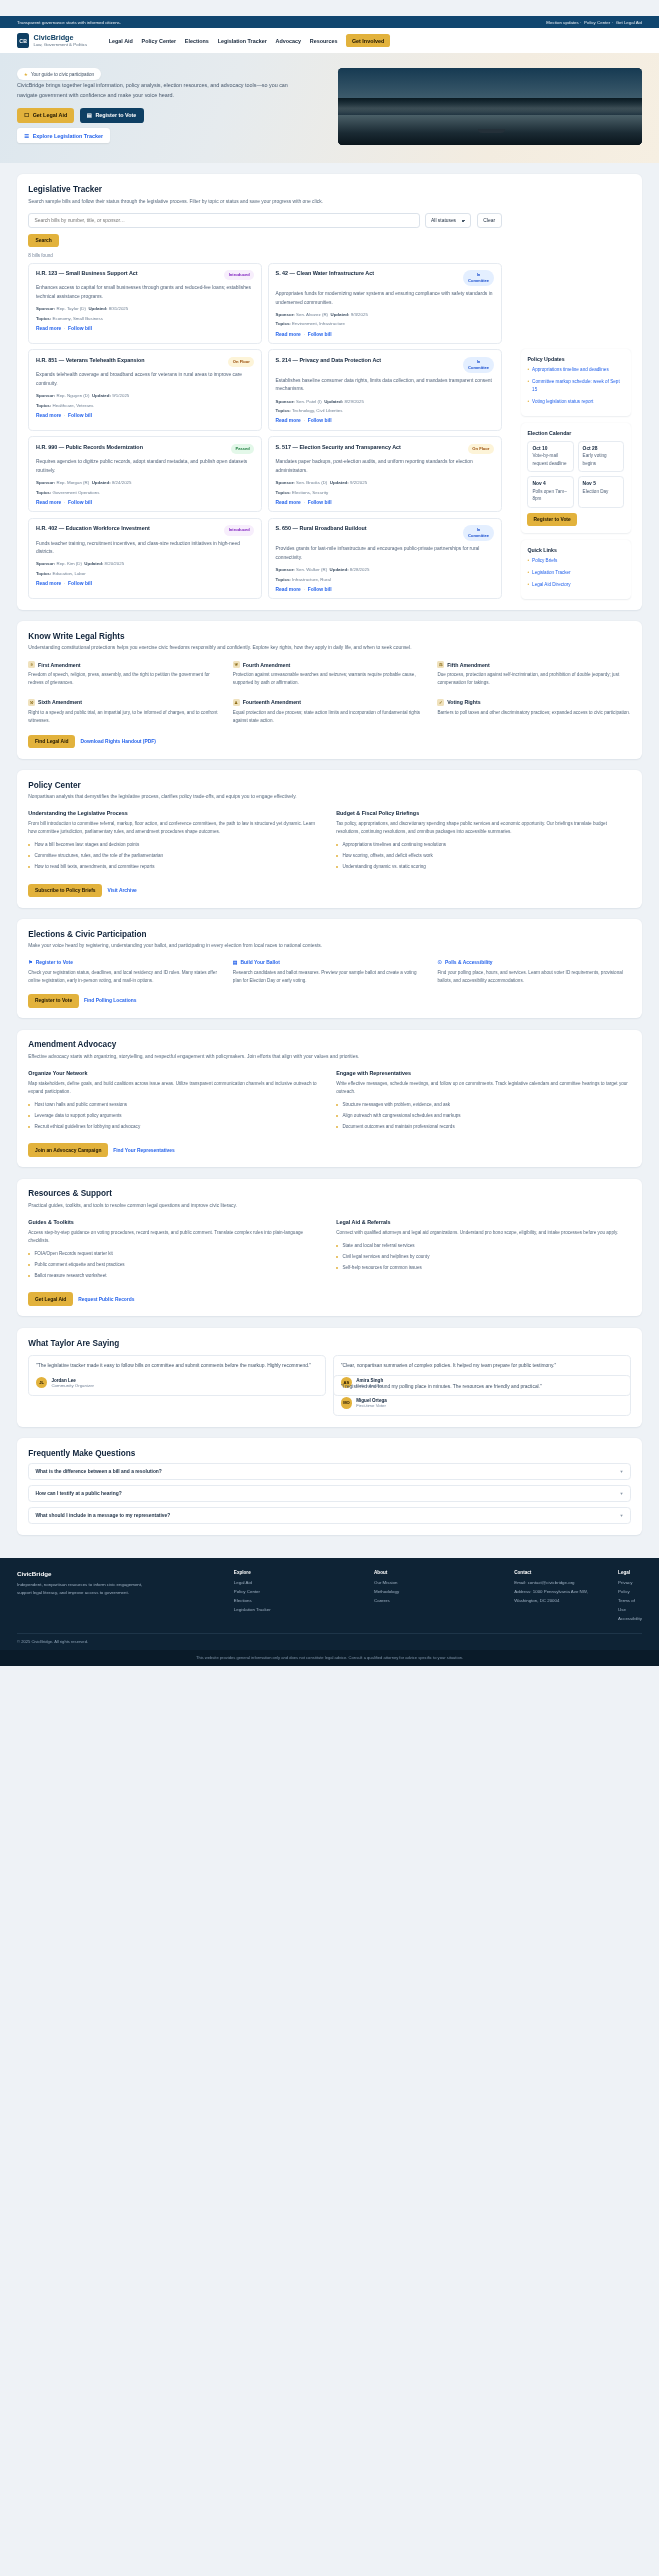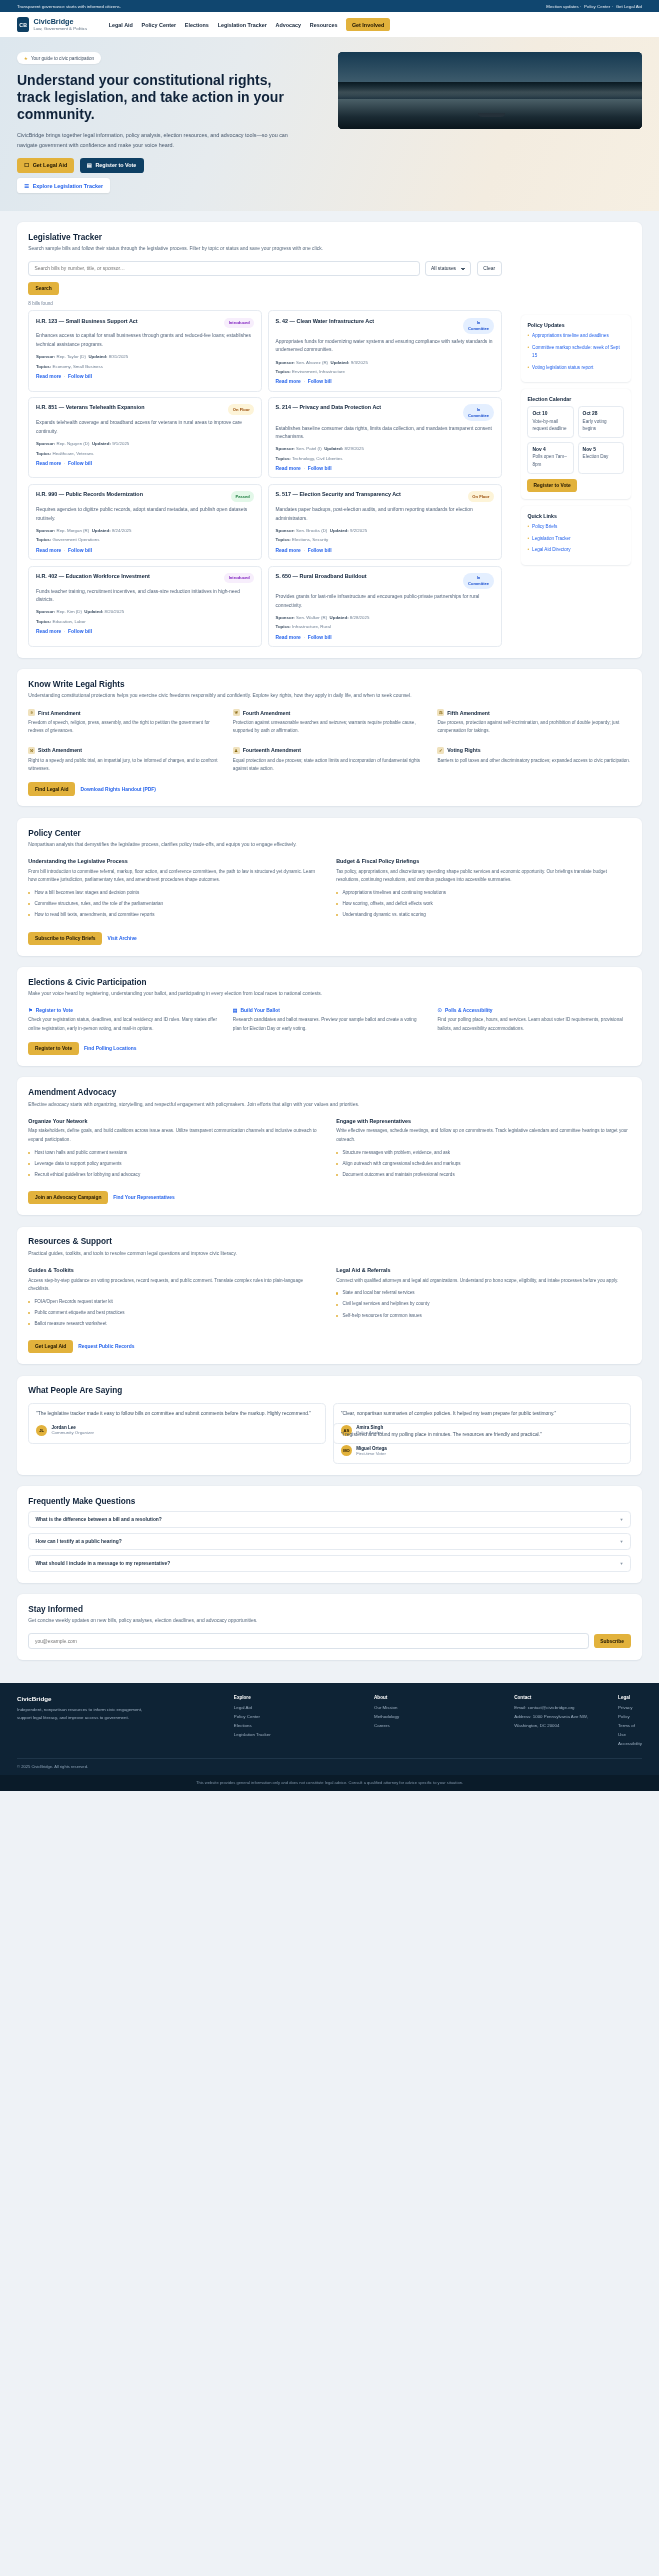--- a/index.html
+++ b/index.html
@@ -1,19 +1,19 @@
 <!DOCTYPE html>
 <html style="font-size:8.2px"><head>
 <meta charset="utf-8">
 <style>
   *{box-sizing:border-box;margin:0;padding:0}
   html,body{width:659px;background:#eef2f6;font-family:"Liberation Sans",sans-serif;color:#1b2a3d;}
   body{width:659px;}
   a{text-decoration:none}
-  .wrap{width:659px;margin:0 auto;}
+  .wrap{width:659px;margin:16px auto;}
   
   .topbar{background:#10466f;color:#e8eef5;font-size:4.4px;padding:3.6px 17px;display:flex;justify-content:space-between;align-items:center;}
   .topbar .right span{margin-left:1.5px}
   
   .header{background:#fff;padding:5.2px 17px;display:flex;align-items:center;gap:7.2px;}
   .logo{display:flex;align-items:center;gap:4.1px}
   .logo .mark{width:12.4px;height:14.4px;background:#0e3f63;border-radius:2.6px;color:#fff;font-weight:bold;font-size:5.2px;display:flex;align-items:center;justify-content:center;letter-spacing:0.3px}
   .logo .bname{font-size:7.2px;font-weight:bold;color:#0e3f63;line-height:1.15}
   .logo .bsub{font-size:4.4px;color:#5f7183;line-height:1.2}
   .nav{display:flex;align-items:center;gap:8.8px;margin-left:14.4px;}
@@ -36,21 +36,21 @@
   .hero-img .sky{position:absolute;inset:0;background:linear-gradient(#163a52,#3c5a6b 38%,#6c7f86 52%,#2a3f4c 60%,#0d1b24);}
   .hero-img .tree{position:absolute;bottom:36%;width:100%;height:26%;background:linear-gradient(#0a1a22,#05101500);}
   .hero-img .water{position:absolute;bottom:0;height:40%;width:100%;background:linear-gradient(#4b6068,#1a2a33 60%,#0a151c);}
   .hero-img .boat{position:absolute;bottom:16%;left:46%;width:27px;height:4.6px;background:#243039;border-radius:0 0 13.4px 13.4px}
   
   .section{background:#fff;border-radius:5.7px;margin:0 17px 11.3px;padding:10.8px 11.3px;box-shadow:0 0.5px 1.5px rgba(16,40,70,.07)}
   .sec-wrap{background:#eef2f6;padding:11.3px 0 0.5px}
   h2.sec-title{font-size:8.2px;font-weight:bold;color:#10233a;margin-bottom:3.6px}
   .sec-desc{font-size:4.9px;line-height:1.8;color:#56687c;max-width:92%}
   
-  .tracker-grid{display:flex;gap:19px;align-items:center}
+  .tracker-grid{display:flex;gap:19px;align-items:flex-end}
   .tracker-main{flex:1}
   .filter-row{display:flex;gap:5.2px;margin-top:6.7px;align-items:center}
   .inp{flex:1;border:0.5px solid #dbe2ea;border-radius:3.1px;padding:4.1px 5.2px;font-size:4.9px;color:#8b99a8;background:#fff;font-family:inherit}
   .sel{border:0.5px solid #dbe2ea;border-radius:3.1px;padding:4.1px 13.4px 4.1px 5.2px;font-size:4.9px;background:#fff;font-family:inherit;color:#1b2a3d;appearance:none;
        background-image:linear-gradient(45deg,transparent 50%,#4a5a6b 50%),linear-gradient(135deg,#4a5a6b 50%,transparent 50%);
        background-position:calc(100% - 7.2px) 52%,calc(100% - 5.2px) 52%;background-size:2.1px 2.1px,2.1px 2.1px;background-repeat:no-repeat}
   .btn-clear{border:0.5px solid #dbe2ea;background:#fff;border-radius:3.1px;padding:4.1px 5.7px;font-size:4.9px;font-family:inherit;cursor:pointer;color:#1b2a3d}
   .btn-search{background:#e2b23c;color:#1d1400;border:none;border-radius:3.1px;padding:4.1px 7.2px;font-size:4.9px;font-weight:bold;margin-top:5.7px;cursor:pointer;font-family:inherit}
   .found{font-size:4.6px;color:#74849a;margin-top:5.7px}
   .bills{display:grid;grid-template-columns:1fr 1fr;gap:5.7px;margin-top:4.6px}
@@ -152,21 +152,20 @@
       <a class="cta">Get Involved</a>
     </div>
   </div>
 
   <div class="hero">
     <div class="hero-left">
       <div class="pill">
         <span class="ic">★</span>
         <span>Your guide to civic participation</span>
       </div>
-      <h1 class="hero-title">Understand your constitutional rights, track legislation, and take action in your community.</h1>
       <div class="hero-sub">CivicBridge brings together legal information, policy analysis, election resources, and advocacy tools—so you can navigate government with confidence and make your voice heard.</div>
       <div class="hero-btns">
         <button class="btn btn-amber">
           <span>☐</span>
           <span>Get Legal Aid</span>
         </button>
         <button class="btn btn-navy">
           <span>▤</span>
           <span>Register to Vote</span>
         </button>
@@ -516,21 +515,21 @@
           </ul>
         </div>
       </div>
       <div class="btnrow">
         <button class="btn-sm btn-amber">Get Legal Aid</button>
         <button class="btn-sm btn-link">Request Public Records</button>
       </div>
     </div>
 
     <div class="section">
-      <h2 class="sec-title">What People Are Saying</h2>
+      <h2 class="sec-title">What Taylor Are Saying</h2>
       <div class="quotes">
         <div class="quote">
           <div class="q-txt">"The legislative tracker made it easy to follow bills on committee and submit comments before the markup. Highly recommend."</div>
           <div class="q-who">
               <div class="av">JL</div>
               <div>
                 <div class="q-n">Jordan Lee</div>
                 <div class="q-r">Community Organizer</div>
               </div>
             </div>
@@ -567,28 +566,20 @@
       <div class="faq-item">
           <span>How can I testify at a public hearing?</span>
           <span class="chev">▼</span>
         </div>
       <div class="faq-item">
           <span>What should I include in a message to my representative?</span>
           <span class="chev">▼</span>
         </div>
     </div>
 
-    <div class="section">
-      <h2 class="sec-title">Stay Informed</h2>
-      <div class="sec-desc">Get concise weekly updates on new bills, policy analyses, election deadlines, and advocacy opportunities.</div>
-      <div class="news-row">
-        <input class="news-inp" placeholder="you@example.com" style="">
-        <button class="btn-sm btn-amber">Subscribe</button>
-      </div>
-    </div>
 
   </div>
 
   <div class="footer">
     <div class="f-grid">
       <div>
         <div class="f-bname">CivicBridge</div>
         <div class="f-p">Independent, nonpartisan resources to inform civic engagement, support legal literacy, and improve access to government.</div>
       </div>
       <div>

